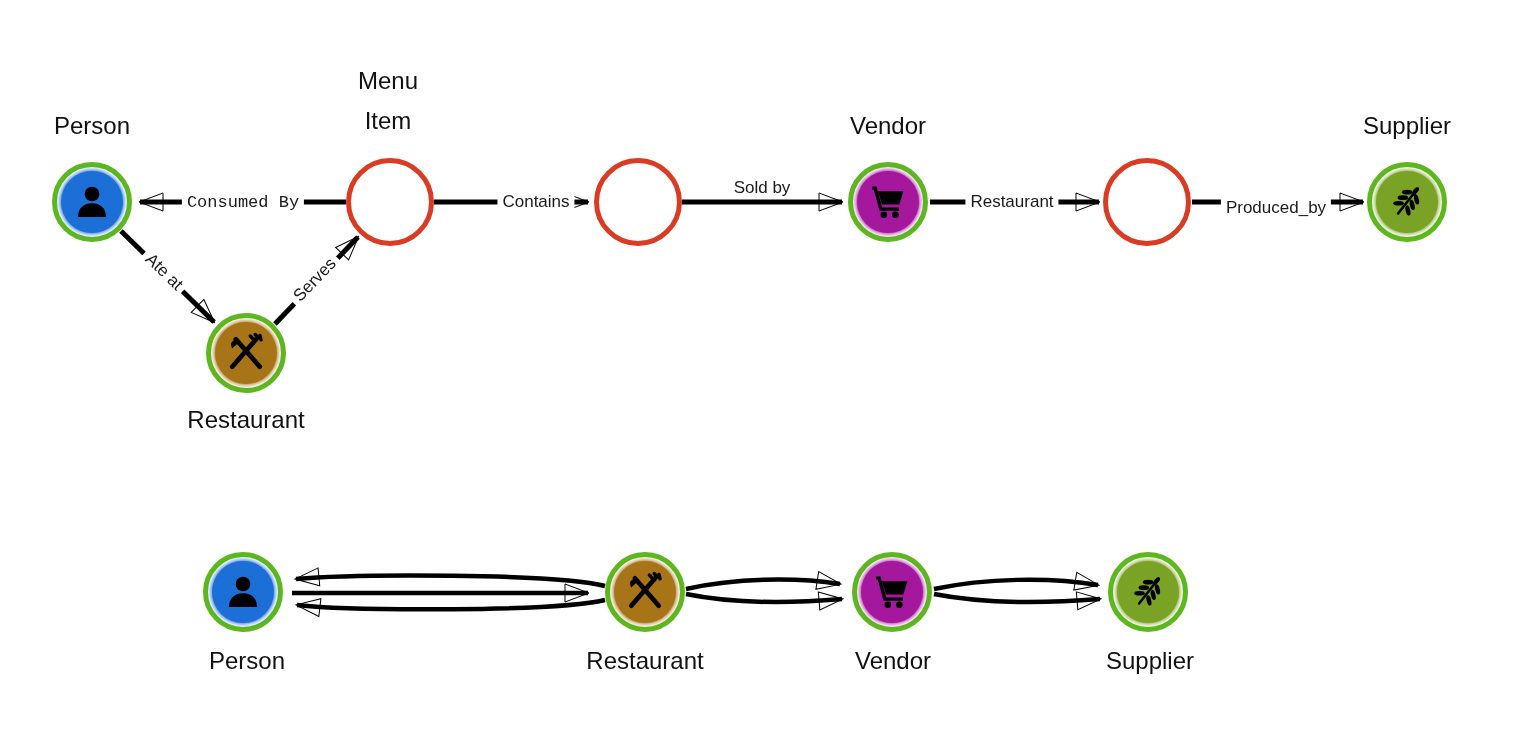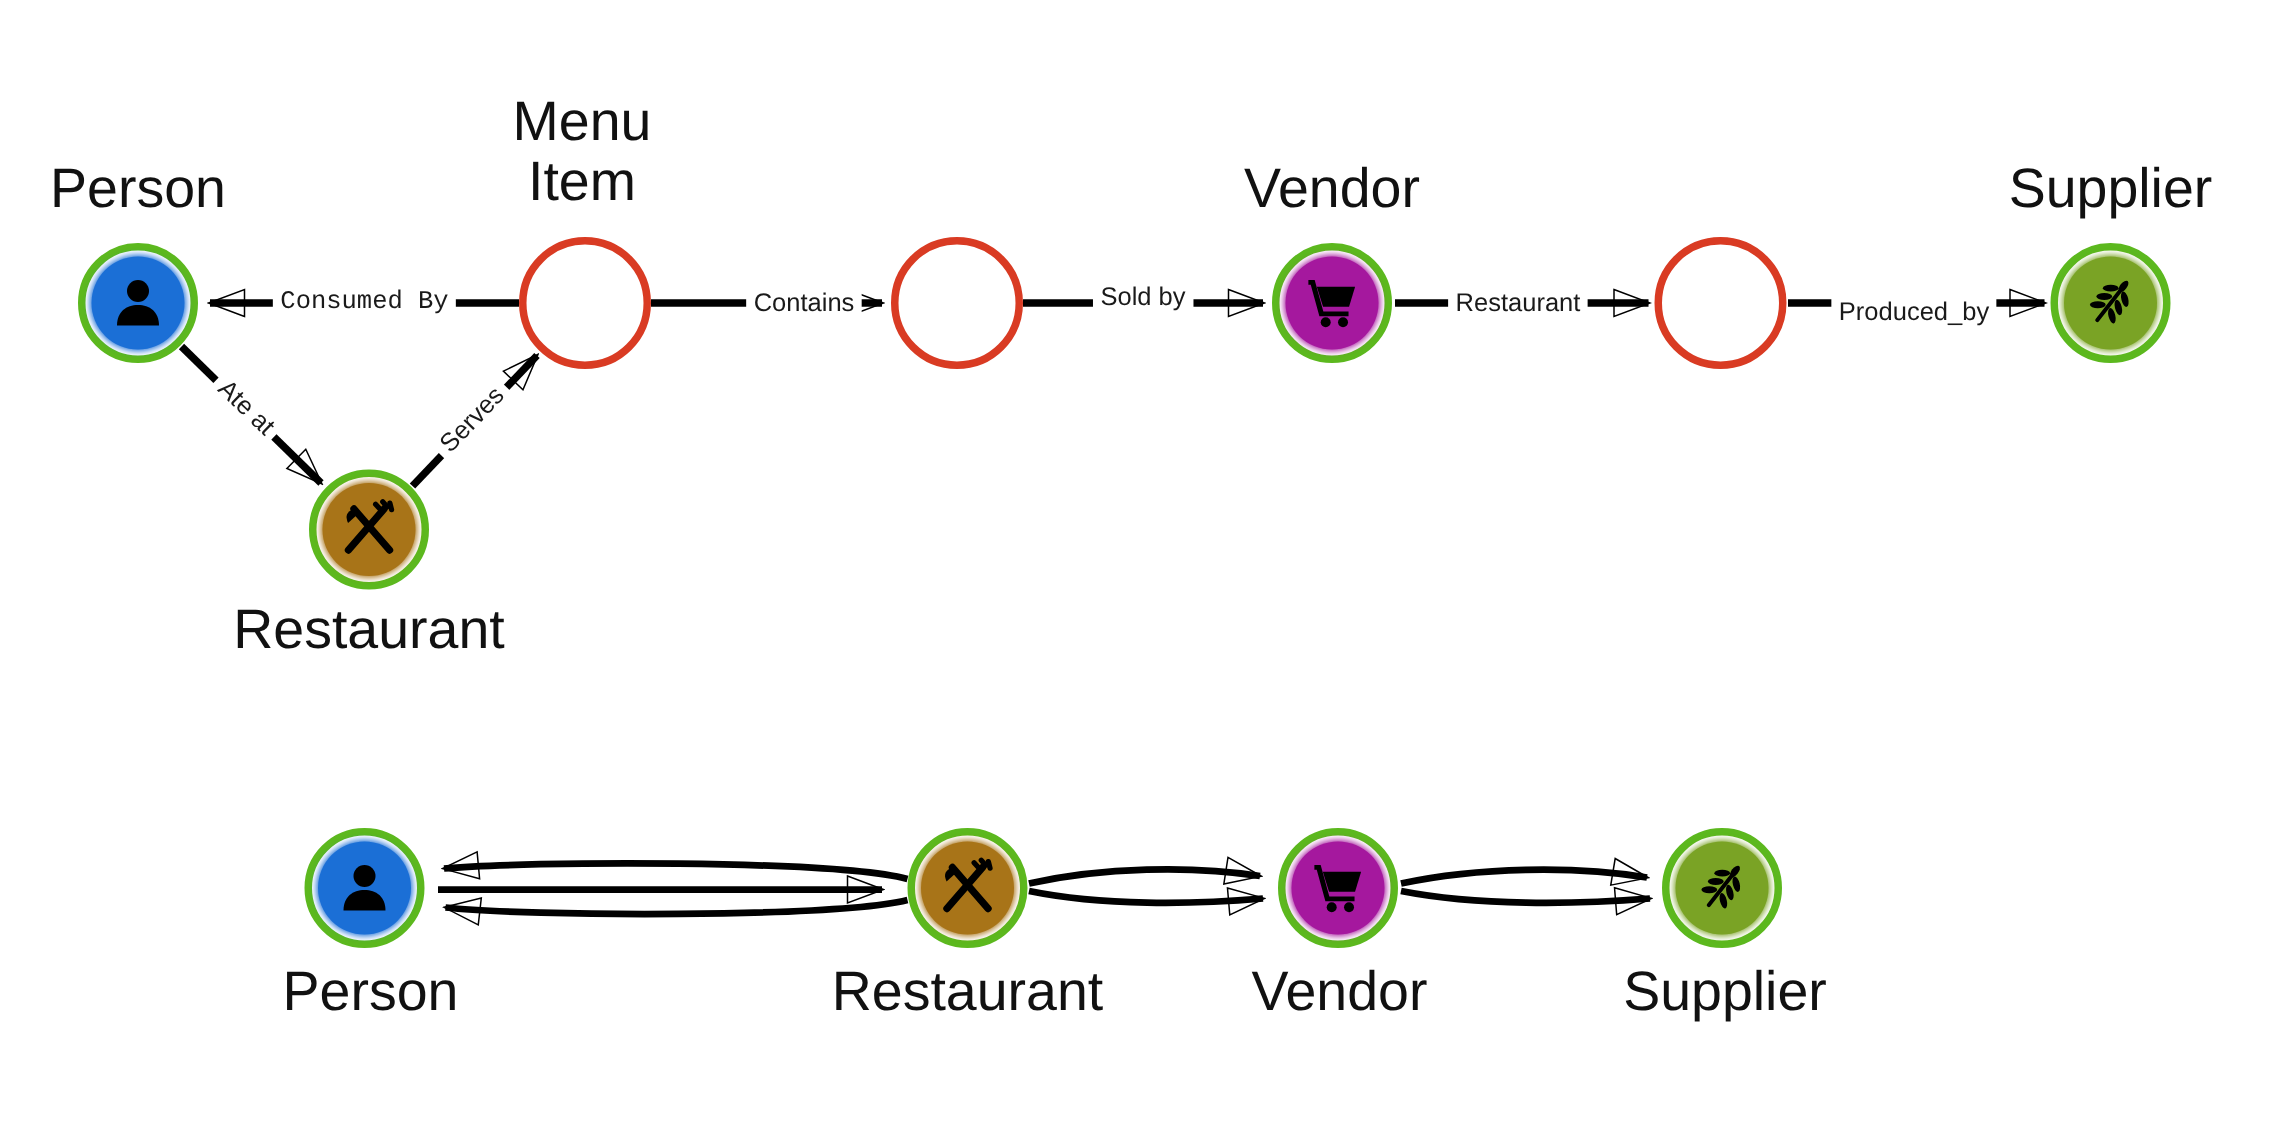--- a/index.html
+++ b/index.html
@@ -17,21 +17,21 @@
         display:flex;align-items:center;justify-content:center;cursor:pointer;}
   .node-icon{width:80px;height:80px;border:5px solid #5cb81e;}
   .node-empty{width:88px;height:88px;border:5px solid #d93b23;}
   .disc{width:62px;height:62px;border-radius:50%;display:flex;align-items:center;justify-content:center;}
   .disc svg{display:block;}
   .disc-person{background:#1b6fd6;box-shadow:0 0 4px 1px #1b6fd6;}
   .disc-restaurant{background:#a87418;box-shadow:0 0 4px 1px #a87418;}
   .disc-vendor{background:#a5189e;box-shadow:0 0 4px 1px #a5189e;}
   .disc-supplier{background:#7aa325;box-shadow:0 0 4px 1px #7aa325;}
 
-  .node-label{position:absolute;transform:translate(-50%,-50%);font-size:37px;line-height:40px;
+  .node-label{position:absolute;transform:translate(-50%,-50%);font-size:24px;line-height:40px;
               color:#111;white-space:pre-line;text-align:center;}
   .edge-label{position:absolute;transform:translate(-50%,-50%);font-size:17px;color:#1a1a1a;
               background:#fff;padding:0 5px;white-space:nowrap;}
   .edge-label.rot-dn{transform:translate(-50%,-50%) rotate(44deg);}
   .edge-label.rot-up{transform:translate(-50%,-50%) rotate(-46deg);}
 </style>
 </head>
 <body>
 
 <div class="canvas">
@@ -181,19 +181,19 @@
   <div class="node-label" style="left:1407px;top:126px;">Supplier</div>
   <div class="node-label" style="left:246px;top:420px;">Restaurant</div>
 
   <div class="node-label" style="left:247px;top:661px;">Person</div>
   <div class="node-label" style="left:645px;top:661px;">Restaurant</div>
   <div class="node-label" style="left:893px;top:661px;">Vendor</div>
   <div class="node-label" style="left:1150px;top:661px;">Supplier</div>
 
   <div class="edge-label" style="left:243px;top:202px;font-family:Liberation Mono, monospace;">Consumed By</div>
   <div class="edge-label" style="left:508px;top:202px;margin-left:28px;">Contains</div>
-  <div class="edge-label" style="left:762px;top:198px;">Sold by</div>
+  <div class="edge-label" style="left:762px;top:188px;">Sold by</div>
   <div class="edge-label" style="left:1012px;top:202px;">Restaurant</div>
   <div class="edge-label" style="left:1276px;top:208px;">Produced_by</div>
   <div class="edge-label rot-dn" style="left:164px;top:272px;">Ate at</div>
   <div class="edge-label rot-up" style="left:315px;top:280px;">Serves</div>
 
 </div>
 
 </body></html>

